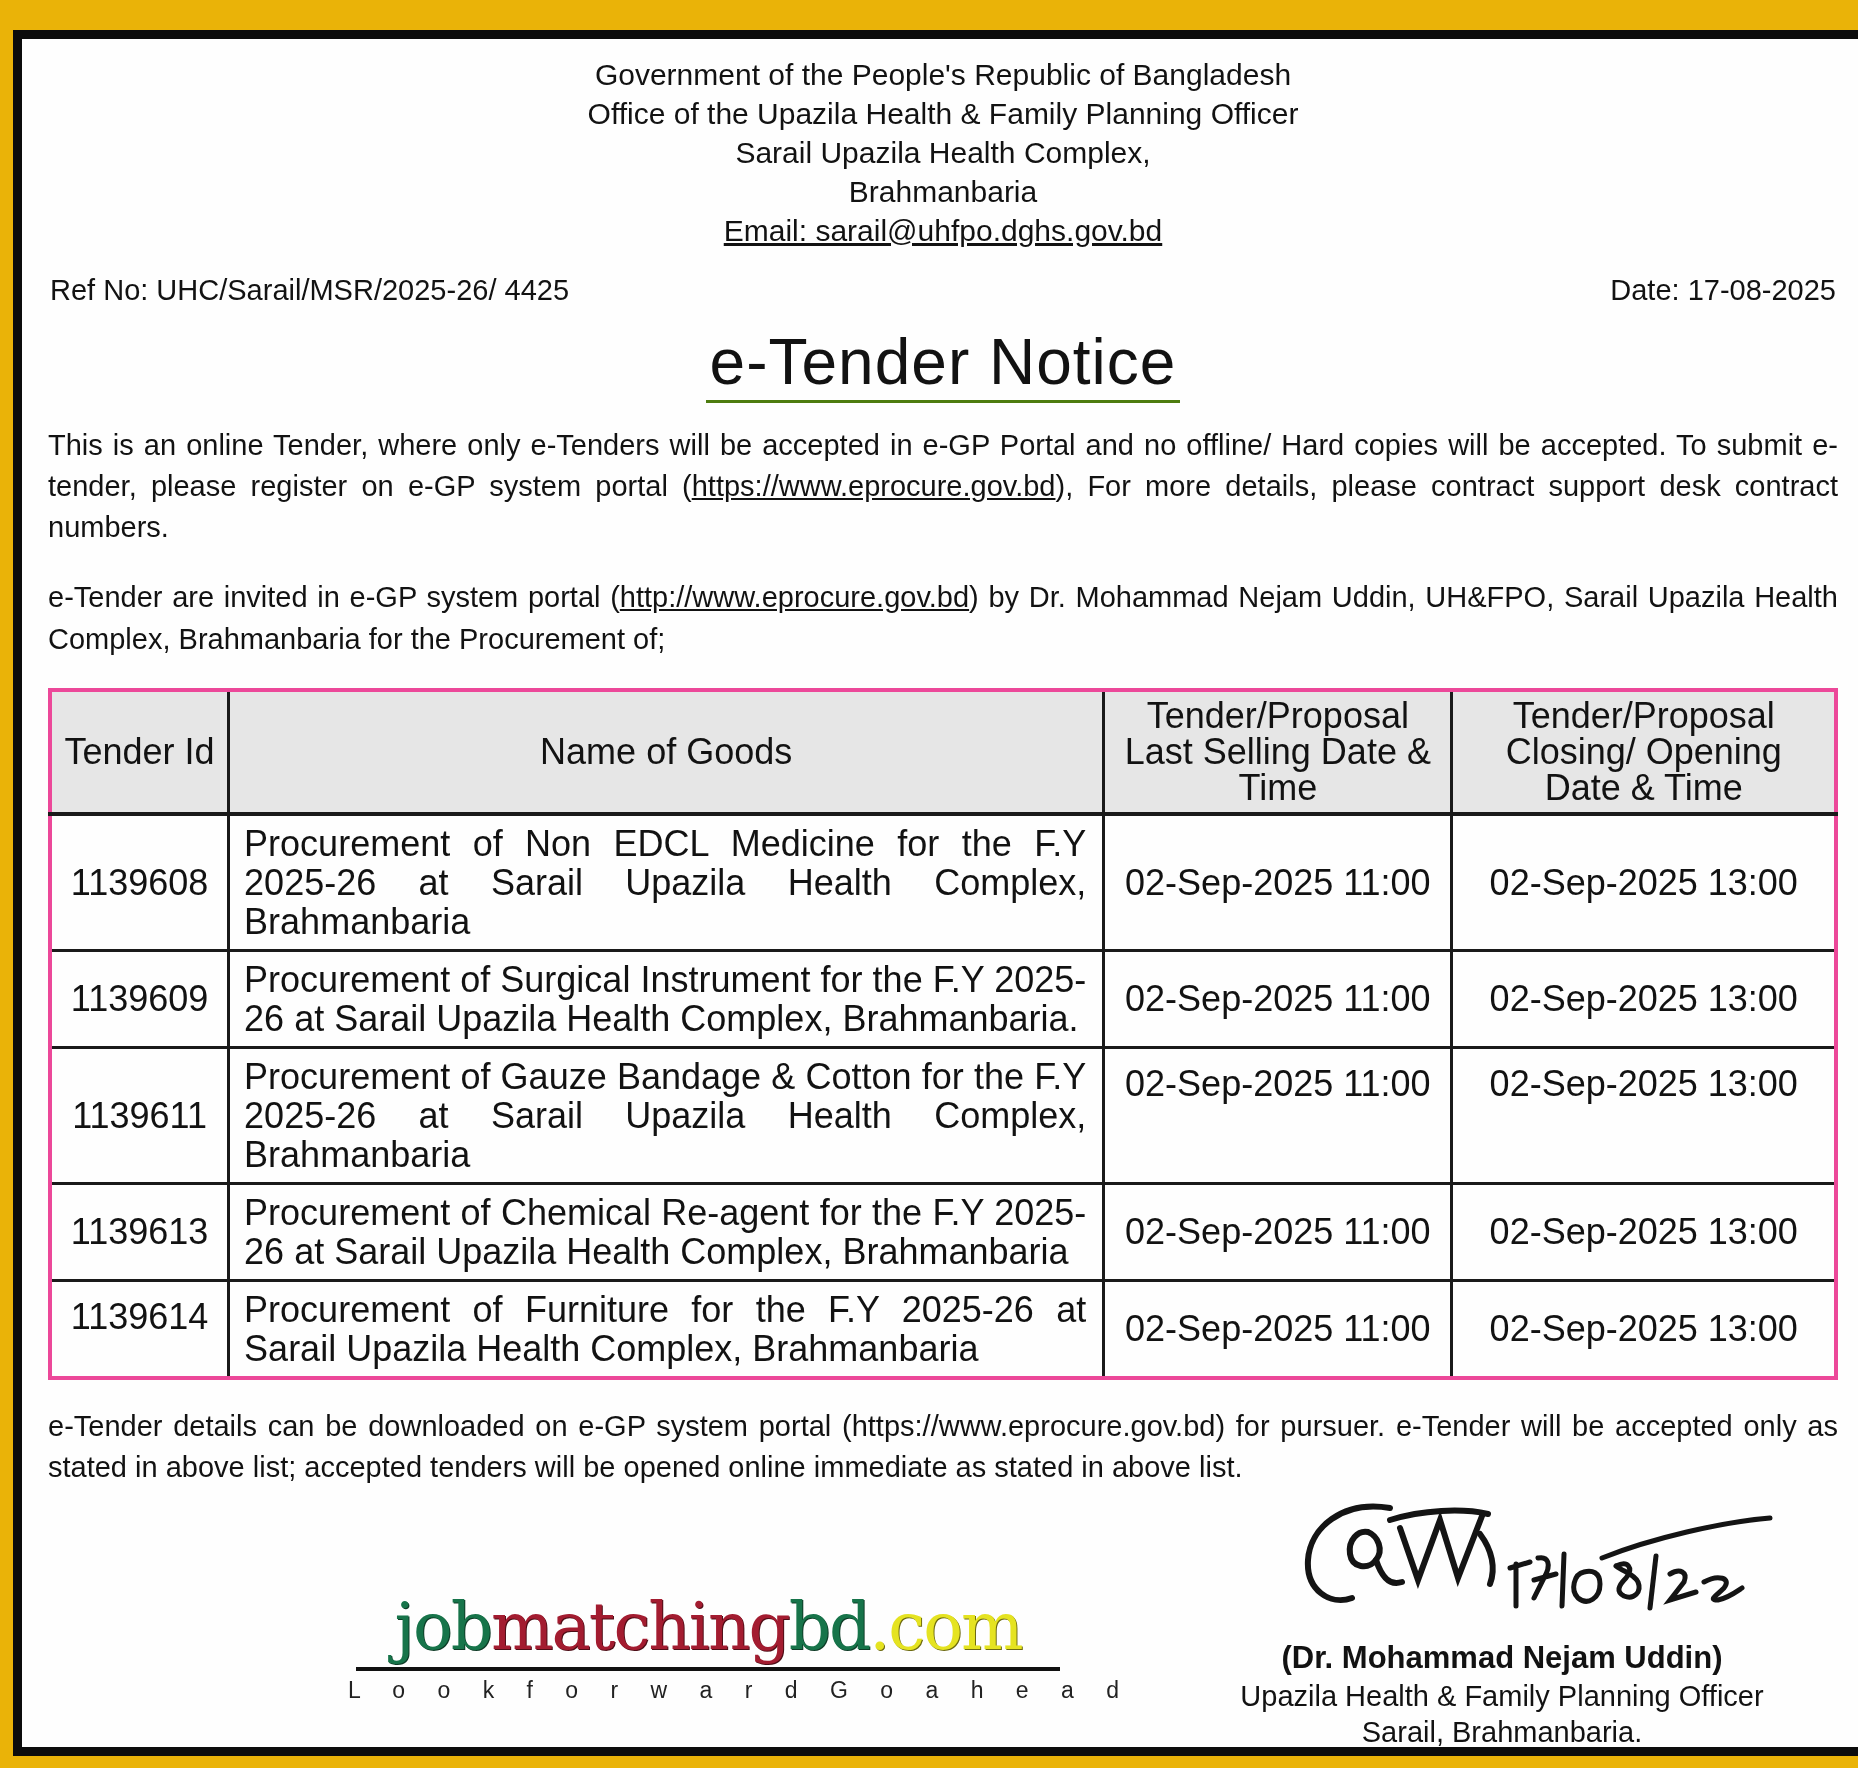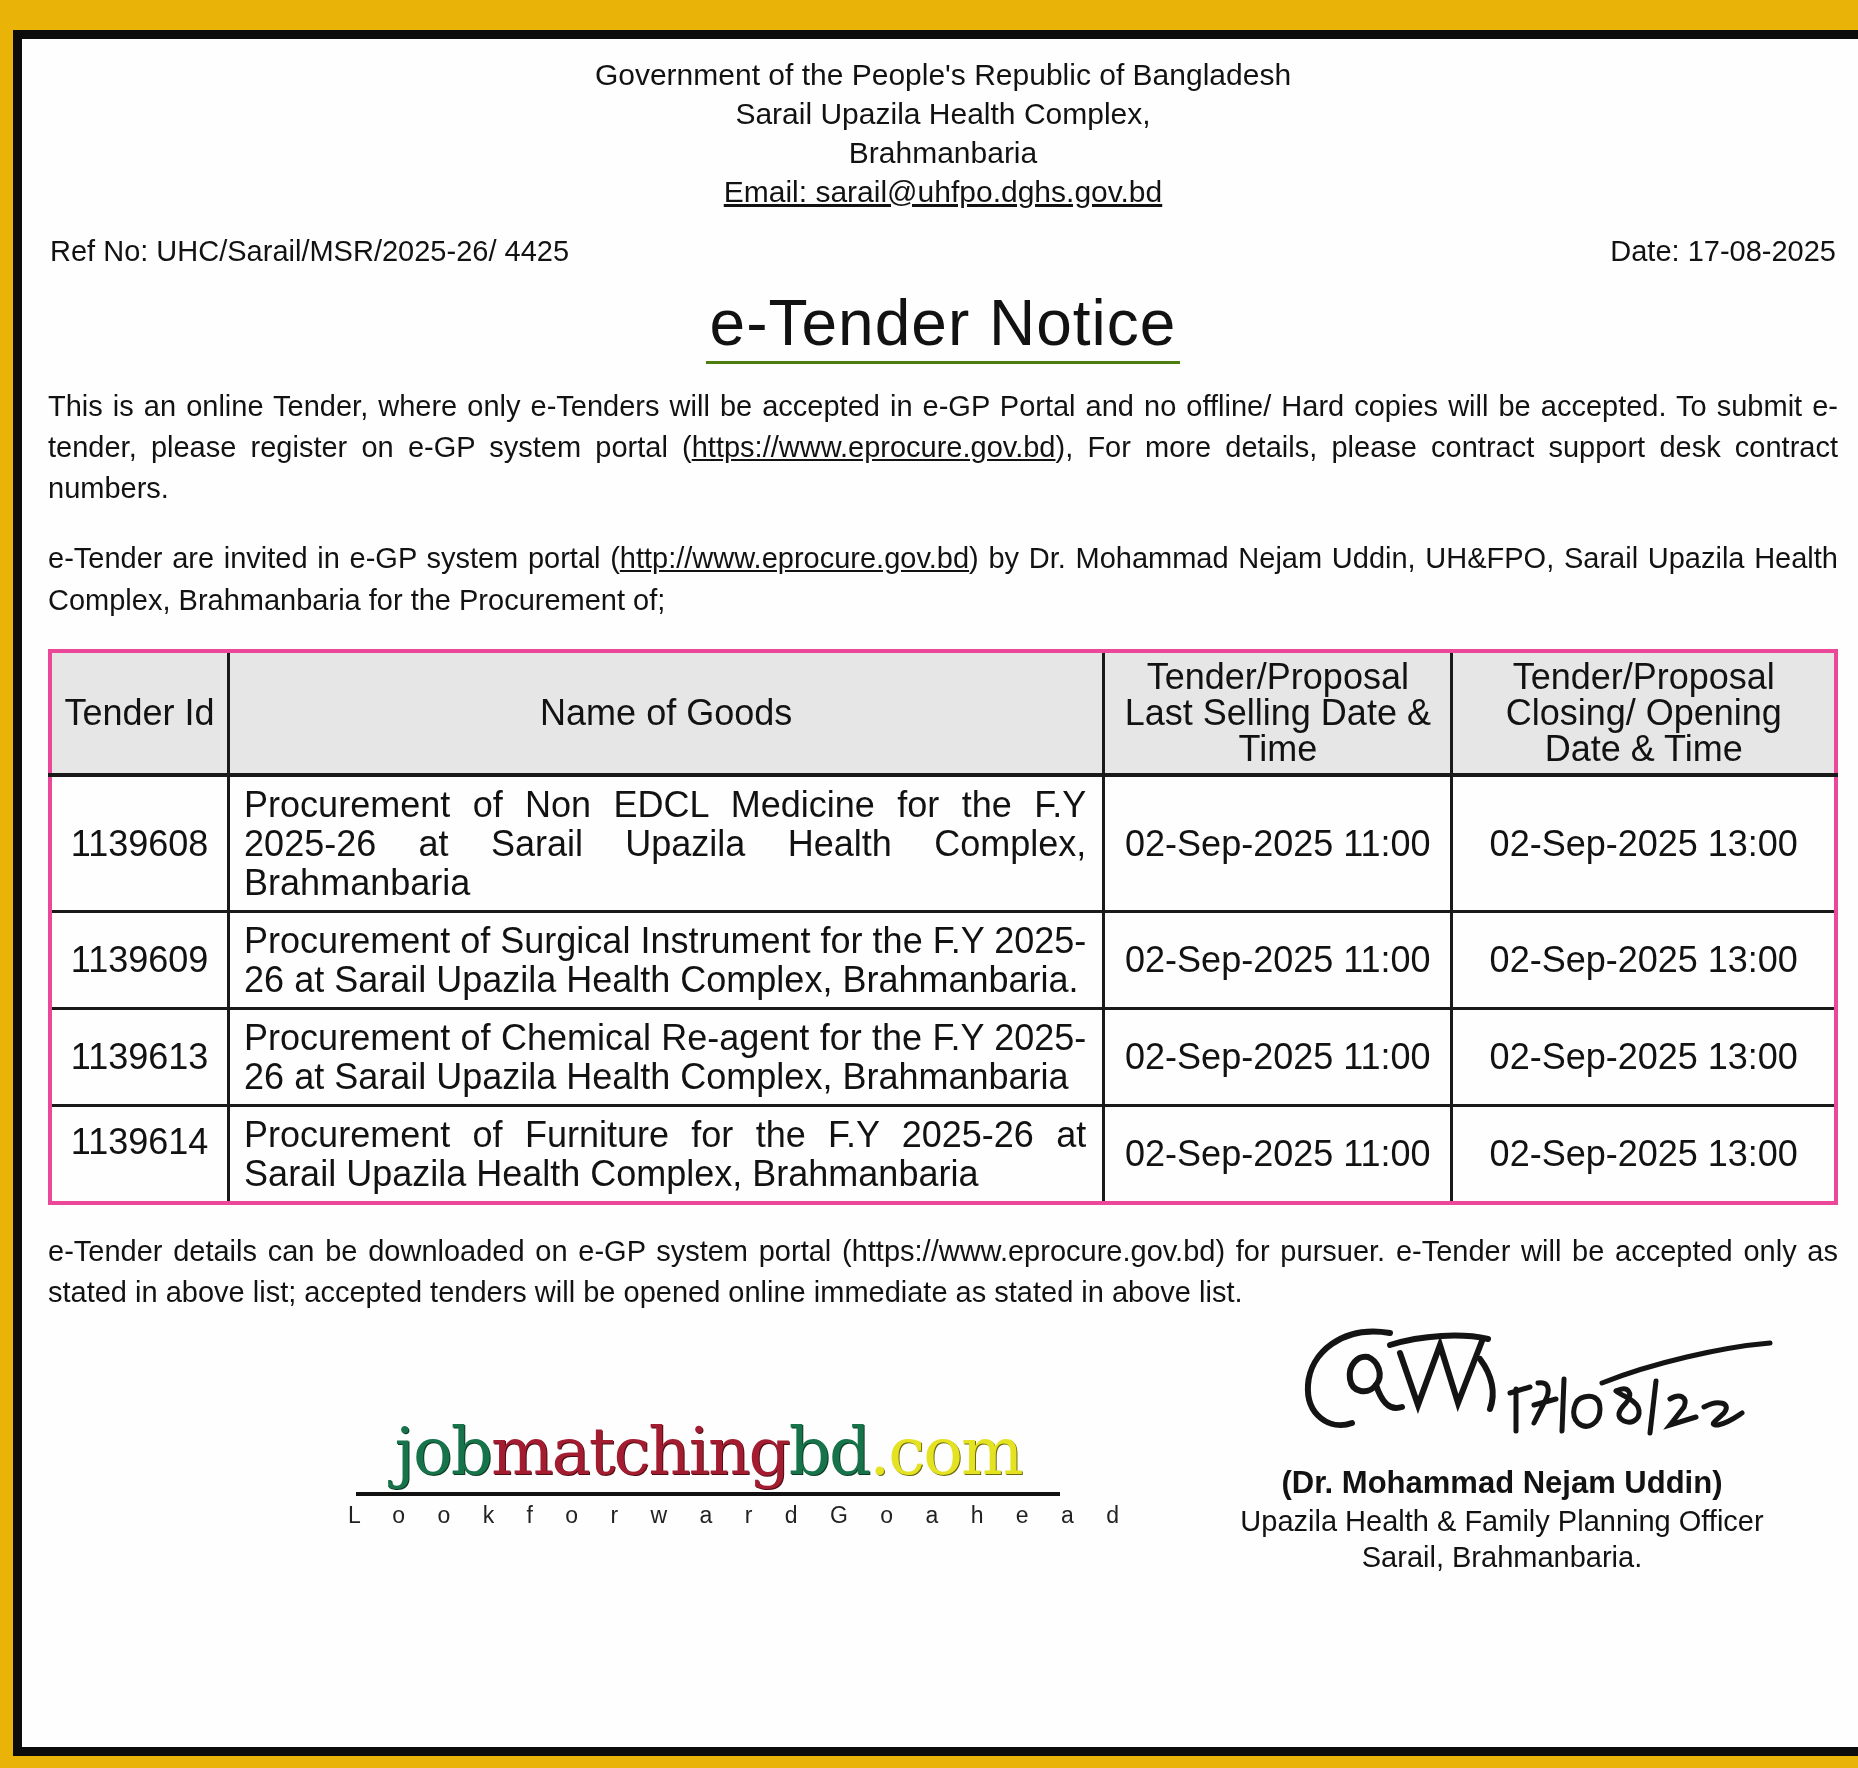--- a/index.html
+++ b/index.html
@@ -69,20 +69,21 @@
 </style>
 </head>
 <body>
 
 <div class="page">
   <div class="frame">
     <div class="content">
 
       <div class="org-header">
         <div>Government of the People's Republic of Bangladesh</div>
+        <div>Office of the Upazila Health &amp; Family Planning Officer</div>
         <div>Sarail Upazila Health Complex,</div>
         <div>Brahmanbaria</div>
         <div class="email">Email: sarail@uhfpo.dghs.gov.bd</div>
       </div>
 
       <div class="meta-row">
         <span>Ref No: UHC/Sarail/MSR/2025-26/ 4425</span>
         <span>Date: 17-08-2025</span>
       </div>
 
@@ -114,20 +115,26 @@
             <td class="cell-id">1139608</td>
             <td class="cell-name">Procurement of Non EDCL Medicine for the F.Y 2025-26 at Sarail Upazila Health Complex, Brahmanbaria</td>
             <td class="cell-date">02-Sep-2025 11:00</td>
             <td class="cell-date">02-Sep-2025 13:00</td>
           </tr>
           <tr>
             <td class="cell-id">1139609</td>
             <td class="cell-name">Procurement of Surgical Instrument for the F.Y 2025-26 at Sarail Upazila Health Complex, Brahmanbaria.</td>
             <td class="cell-date">02-Sep-2025 11:00</td>
             <td class="cell-date">02-Sep-2025 13:00</td>
+          </tr>
+          <tr>
+            <td class="cell-id">1139611</td>
+            <td class="cell-name">Procurement of Gauze Bandage &amp; Cotton for the F.Y 2025-26 at Sarail Upazila Health Complex, Brahmanbaria</td>
+            <td class="cell-date vt">02-Sep-2025 11:00</td>
+            <td class="cell-date vt">02-Sep-2025 13:00</td>
           </tr>
           <tr>
             <td class="cell-id">1139613</td>
             <td class="cell-name">Procurement of Chemical Re-agent for the F.Y 2025-26 at Sarail Upazila Health Complex, Brahmanbaria</td>
             <td class="cell-date">02-Sep-2025 11:00</td>
             <td class="cell-date">02-Sep-2025 13:00</td>
           </tr>
           <tr>
             <td class="cell-id vt">1139614</td>
             <td class="cell-name">Procurement of Furniture for the F.Y 2025-26 at Sarail Upazila Health Complex, Brahmanbaria</td>

